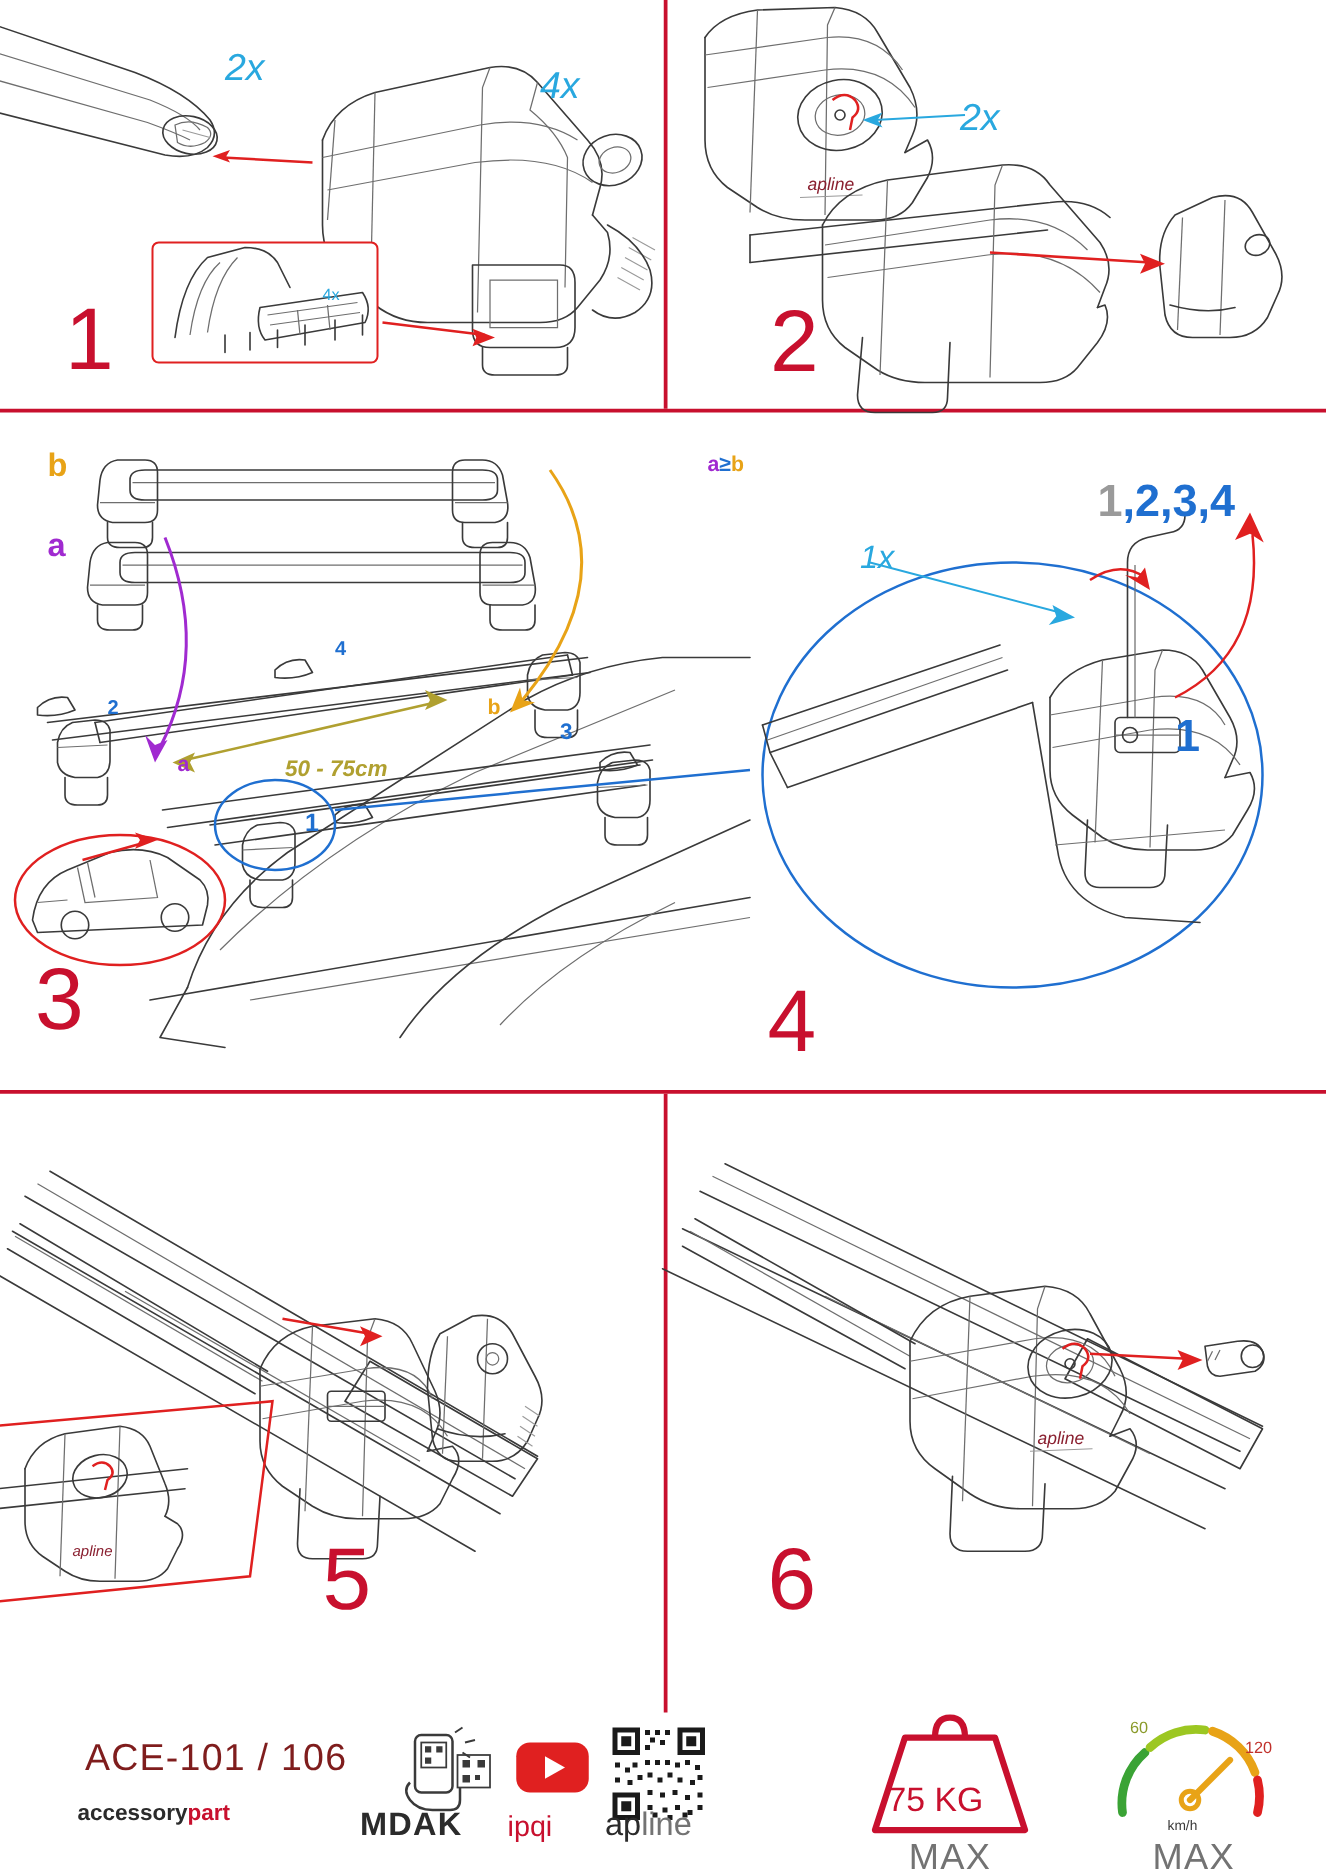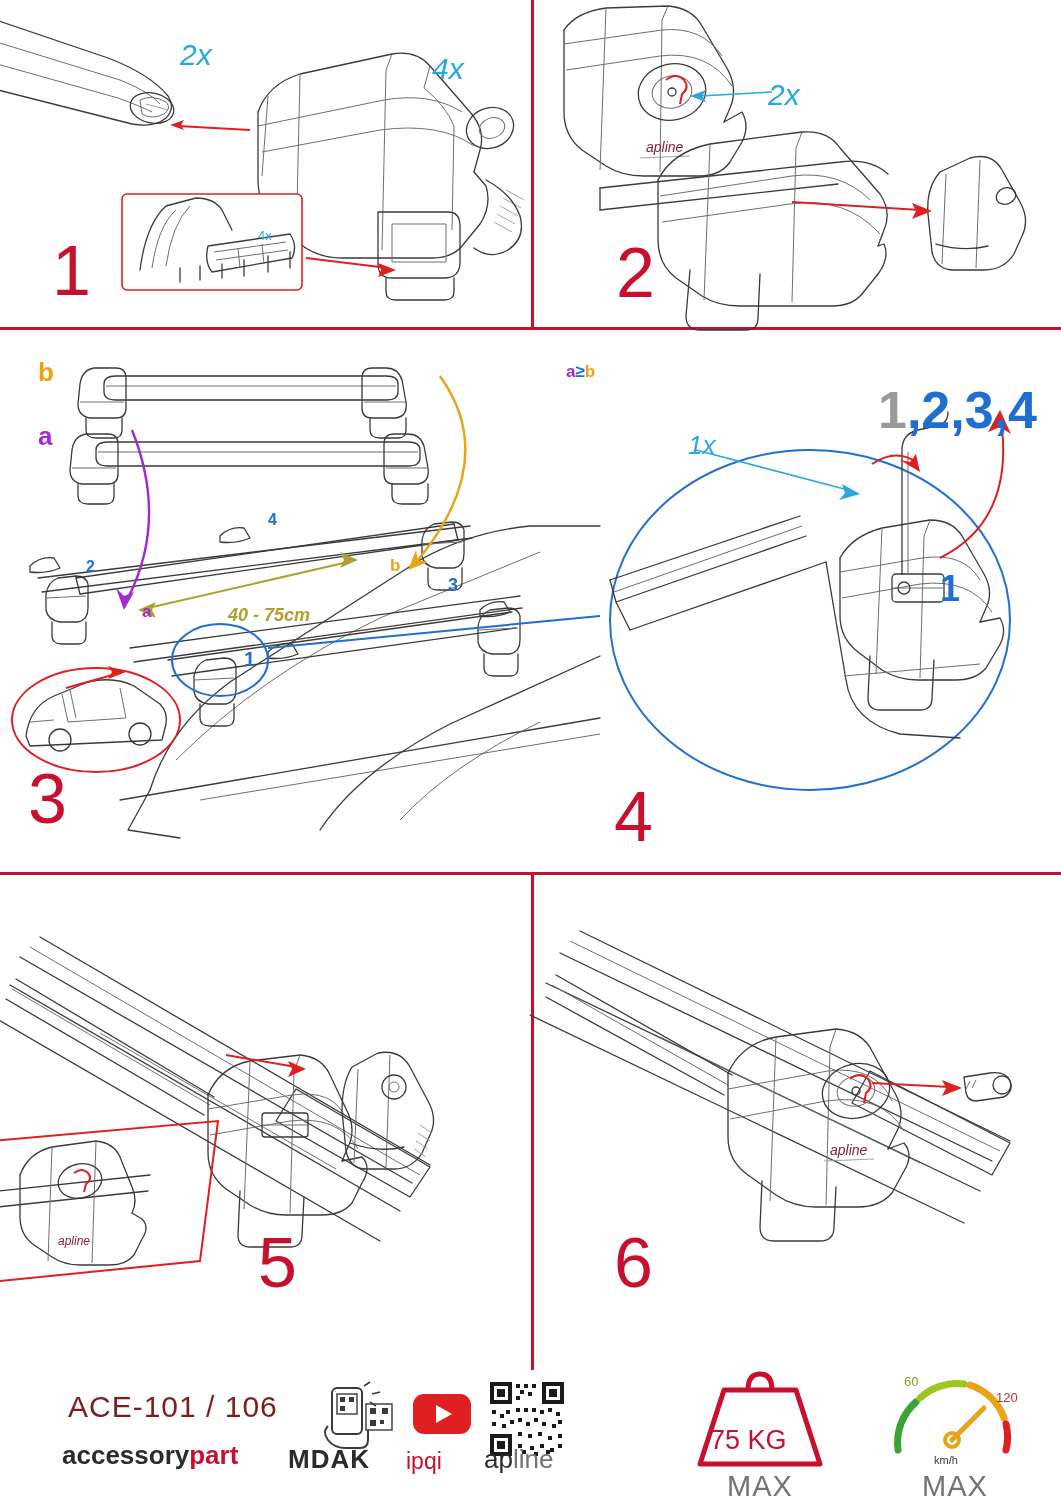--- a/index.html
+++ b/index.html
@@ -278,21 +278,21 @@
     </g>
   </svg>
 
   <div class="lbl" style="left:38px;top:357px;color:#e8a317;font-size:26px;font-weight:bold;">b</div>
   <div class="lbl" style="left:38px;top:421px;color:#a02ad0;font-size:26px;font-weight:bold;">a</div>
   <div class="lbl" style="left:142px;top:602px;color:#a02ad0;font-size:17px;font-weight:bold;">a</div>
   <div class="lbl" style="left:390px;top:556px;color:#e8a317;font-size:17px;font-weight:bold;">b</div>
   <div class="lbl" style="left:566px;top:362px;font-size:17px;font-weight:bold;">
     <span style="color:#a02ad0;">a</span><span style="color:#1f6fd0;">≥</span><span style="color:#e8a317;">b</span>
   </div>
-  <div class="lbl" style="left:228px;top:605px;color:#b0a030;font-size:18px;font-style:italic;font-weight:bold;">40 - 75cm</div>
+  <div class="lbl" style="left:228px;top:605px;color:#b0a030;font-size:18px;font-style:italic;font-weight:bold;">50 - 75cm</div>
   <div class="lbl" style="left:244px;top:648px;color:#1f6fd0;font-size:20px;font-weight:bold;">1</div>
   <div class="lbl" style="left:86px;top:558px;color:#1f6fd0;font-size:16px;font-weight:bold;">2</div>
   <div class="lbl" style="left:448px;top:575px;color:#1f6fd0;font-size:18px;font-weight:bold;">3</div>
   <div class="lbl" style="left:268px;top:511px;color:#1f6fd0;font-size:16px;font-weight:bold;">4</div>
   <div class="step-num" style="left:28px;top:764px;font-size:70px;">3</div>
 
   <svg width="461" height="545" viewBox="0 0 461 545" style="left:600px;top:330px;">
     <ellipse class="blue" cx="210" cy="290" rx="200" ry="170"></ellipse>
 
     <g>
@@ -323,21 +323,21 @@
     <path class="redf" d="M320 142 l-4 -18 l-6 8 l-10 -2 z"></path>
 
     <path class="red" d="M340 228 Q412 192 402 98" stroke-width="3.2"></path>
     <path class="redf" d="M400 80 l-12 22 l12 -5 l11 7 z"></path>
 
     <path class="cyan" d="M96 120 L248 160"></path>
     <path class="cyanf" d="M260 164 l-18 -10 l3 9 l-6 7 z"></path>
   </svg>
 
   <div class="lbl" style="left:688px;top:430px;color:#29a8df;font-size:26px;font-style:italic;font-weight:500;">1x</div>
-  <div class="lbl" style="left:878px;top:380px;font-size:52px;font-weight:bold;">
+  <div class="lbl" style="left:878px;top:380px;font-size:36px;font-weight:bold;">
     <span style="color:#9a9a9a;">1</span><span style="color:#1f6fd0;">,2,3,4</span>
   </div>
   <div class="lbl" style="left:940px;top:568px;color:#1f6fd0;font-size:36px;font-weight:bold;">1</div>
   <div class="step-num" style="left:614px;top:782px;font-size:70px;">4</div>
 
   <svg width="531" height="495" viewBox="0 0 531 495" style="left:0;top:875px;">
 
     <g>
       <path class="ln" d="M40 62 L430 290"></path>
       <path class="ln" d="M20 82 L412 308"></path>
@@ -435,21 +435,21 @@
       <path class="ln-thin" d="M430 206 l-4 8 M436 205 l-4 8"></path>
     </g>
   </svg>
 
   <div class="step-num" style="left:614px;top:1228px;font-size:70px;">6</div>
 
   <div class="footer">
 
     <div class="brandline" style="left:68px;top:20px;color:#7f1d1d;font-size:30px;font-weight:500;letter-spacing:1px;">ACE-101 / 106</div>
 
-    <div class="brandline" style="left:62px;top:70px;font-size:26px;font-weight:bold;">
+    <div class="brandline" style="left:62px;top:70px;font-size:18px;font-weight:bold;">
       <span style="color:#2b2b2b;">accessory</span><span style="color:#c8102e;">part</span>
     </div>
 
     <svg width="80" height="70" style="left:318px;top:14px;">
       <rect x="14" y="4" width="30" height="46" rx="5" fill="none" stroke="#3a3a3a" stroke-width="2"></rect>
       <rect x="19" y="10" width="20" height="20" fill="none" stroke="#3a3a3a" stroke-width="1.4"></rect>
       <rect x="22" y="13" width="5" height="5" fill="#3a3a3a"></rect>
       <rect x="31" y="13" width="5" height="5" fill="#3a3a3a"></rect>
       <rect x="22" y="22" width="5" height="5" fill="#3a3a3a"></rect>
       <path d="M10 42 q-6 6 0 14 q6 8 18 8 l14 0 q8 0 8 -8 l0 -10" fill="none" stroke="#3a3a3a" stroke-width="2"></path>

